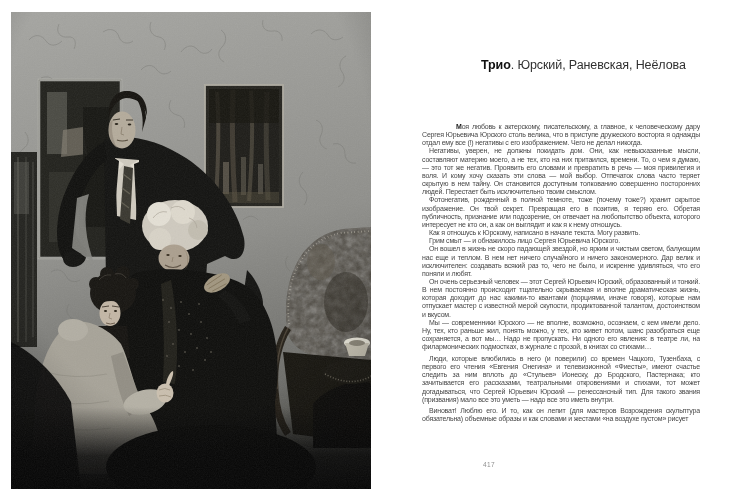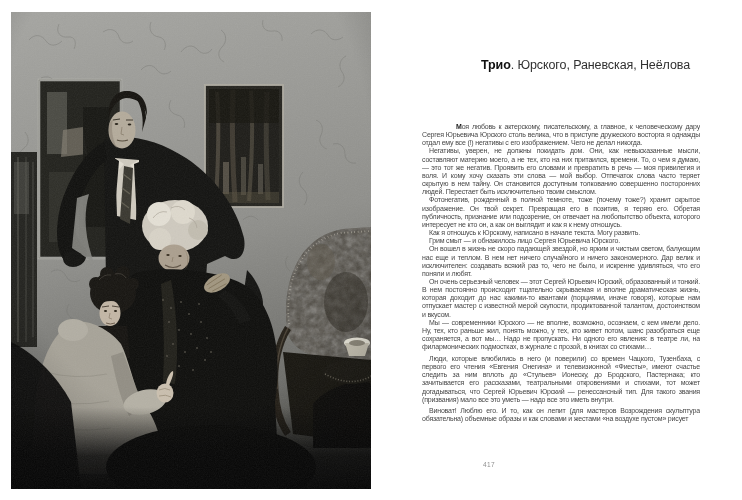--- a/index.html
+++ b/index.html
@@ -246,21 +246,21 @@
       <path d="M0,330 C22,340 46,364 60,390 L70,477 L0,477 Z" fill="#0a0a08" opacity="0.95"></path>
       <ellipse cx="200" cy="455" rx="105" ry="42" fill="#0a0a08"></ellipse>
       <rect x="0" y="395" width="360" height="82" fill="url(#bottomFade)"></rect>
       <rect x="0" y="0" width="360" height="477" fill="url(#vig)"></rect>
       <rect x="0" y="0" width="360" height="477" filter="url(#grain)" opacity="0.09"></rect>
     </svg>
   </figure>
 </div>
 
 <div class="page page-right">
-  <h1 class="title"><b>Трио</b><span>. Юрского, Раневская, Неёлова</span></h1>
+  <h1 class="title"><b>Трио</b><span>. Юрский, Раневская, Неёлова</span></h1>
 
   <div class="text-col" lang="ru">
     <p class="opening">Моя любовь к актерскому, писательскому, а главное, к человеческому дару Сергея Юрьевича Юрского столь велика, что в приступе дружеского восторга я однажды отдал ему все (!) негативы с его изображением. Чего не делал никогда.</p>
     <p>Негативы, уверен, не должны покидать дом. Они, как невысказанные мысли, составляют материю моего, а не тех, кто на них притаился, времени. То, о чем я думаю, — это тот же негатив. Проявить его словами и превратить в речь — моя привилегия и воля. И кому хочу сказать эти слова — мой выбор. Отпечаток слова часто теряет скрытую в нем тайну. Он становится доступным толкованию совершенно посторонних людей. Перестает быть исключительно твоим смыслом.</p>
     <p>Фотонегатив, рожденный в полной темноте, тоже (почему тоже?) хранит скрытое изображение. Он твой секрет. Превращая его в позитив, я теряю его. Обретая публичность, признание или подозрение, он отвечает на любопытство объекта, которого интересует не кто он, а как он выглядит и как я к нему отношусь.</p>
     <p>Как я отношусь к Юрскому, написано в начале текста. Могу развить.</p>
     <p>Грим смыт — и обнажилось лицо Сергея Юрьевича Юрского.</p>
     <p>Он вошел в жизнь не скоро падающей звездой, но ярким и чистым светом, балующим нас еще и теплом. В нем нет ничего случайного и ничего закономерного. Дар велик и исключителен: создавать всякий раз то, чего не было, и искренне удивляться, что его поняли и любят.</p>
     <p>Он очень серьезный человек — этот Сергей Юрьевич Юрский, образованный и тонкий. В нем постоянно происходит тщательно скрываемая и вполне драматическая жизнь, которая доходит до нас какими-то квантами (порциями, иначе говоря), которые нам отпускает мастер с известной мерой скупости, продиктованной талантом, достоинством и вкусом.</p>
     <p>Мы — современники Юрского — не вполне, возможно, осознаем, с кем имели дело. Ну, тех, кто раньше жил, понять можно, у тех, кто живет потом, шанс разобраться еще сохраняется, а вот мы… Надо не пропускать. Ни одного его явления: в театре ли, на филармонических подмостках, в журнале с прозой, в книгах со стихами…</p>

